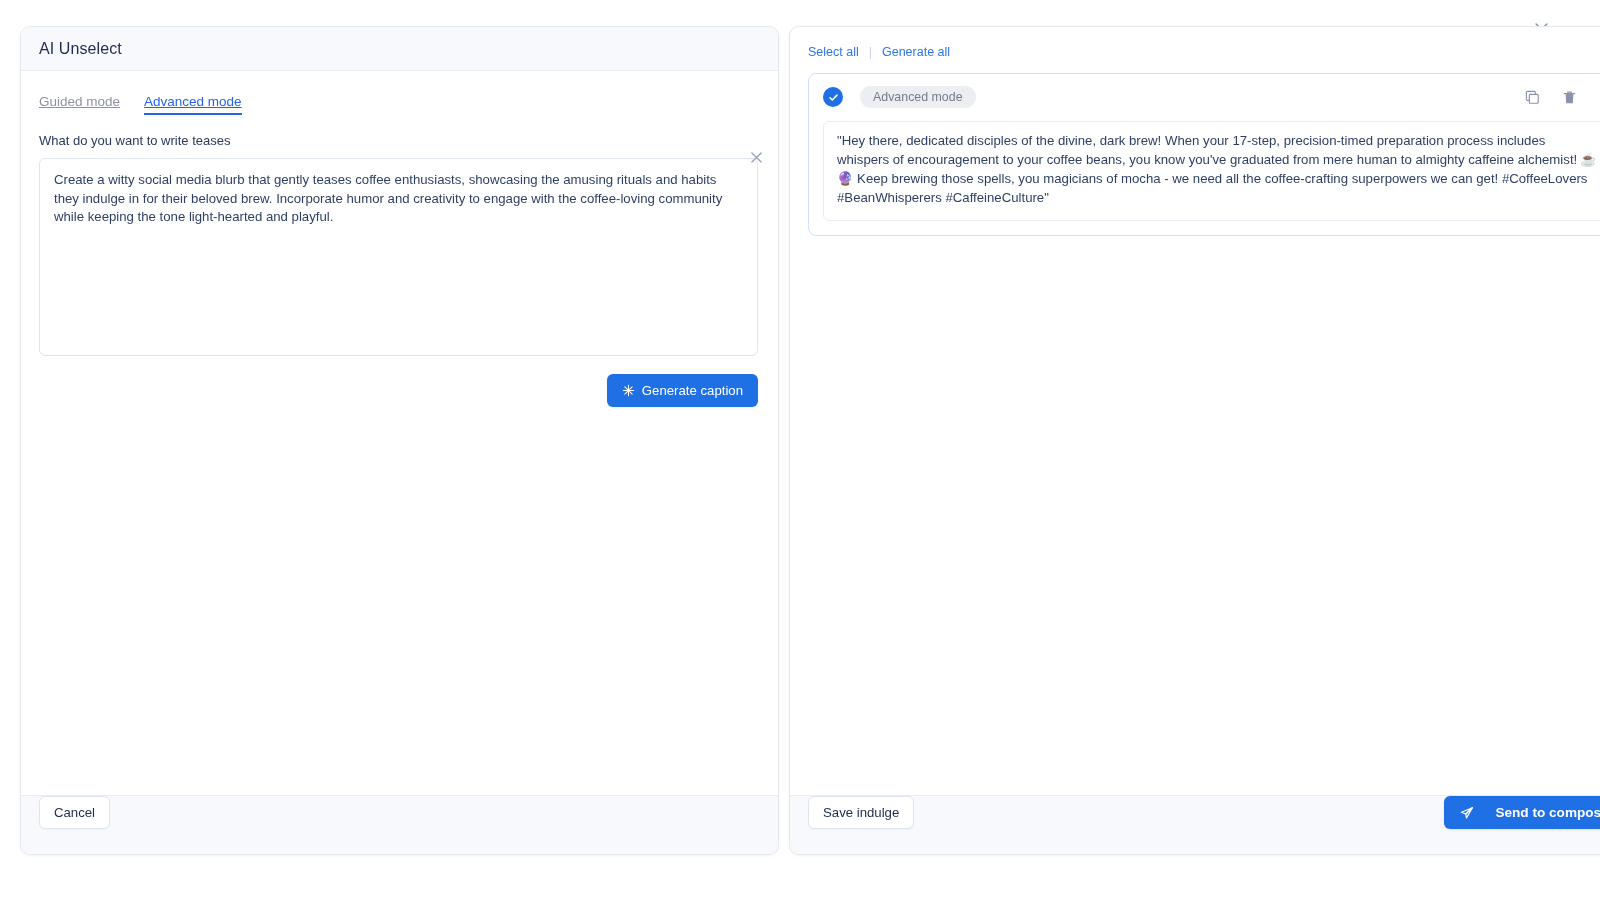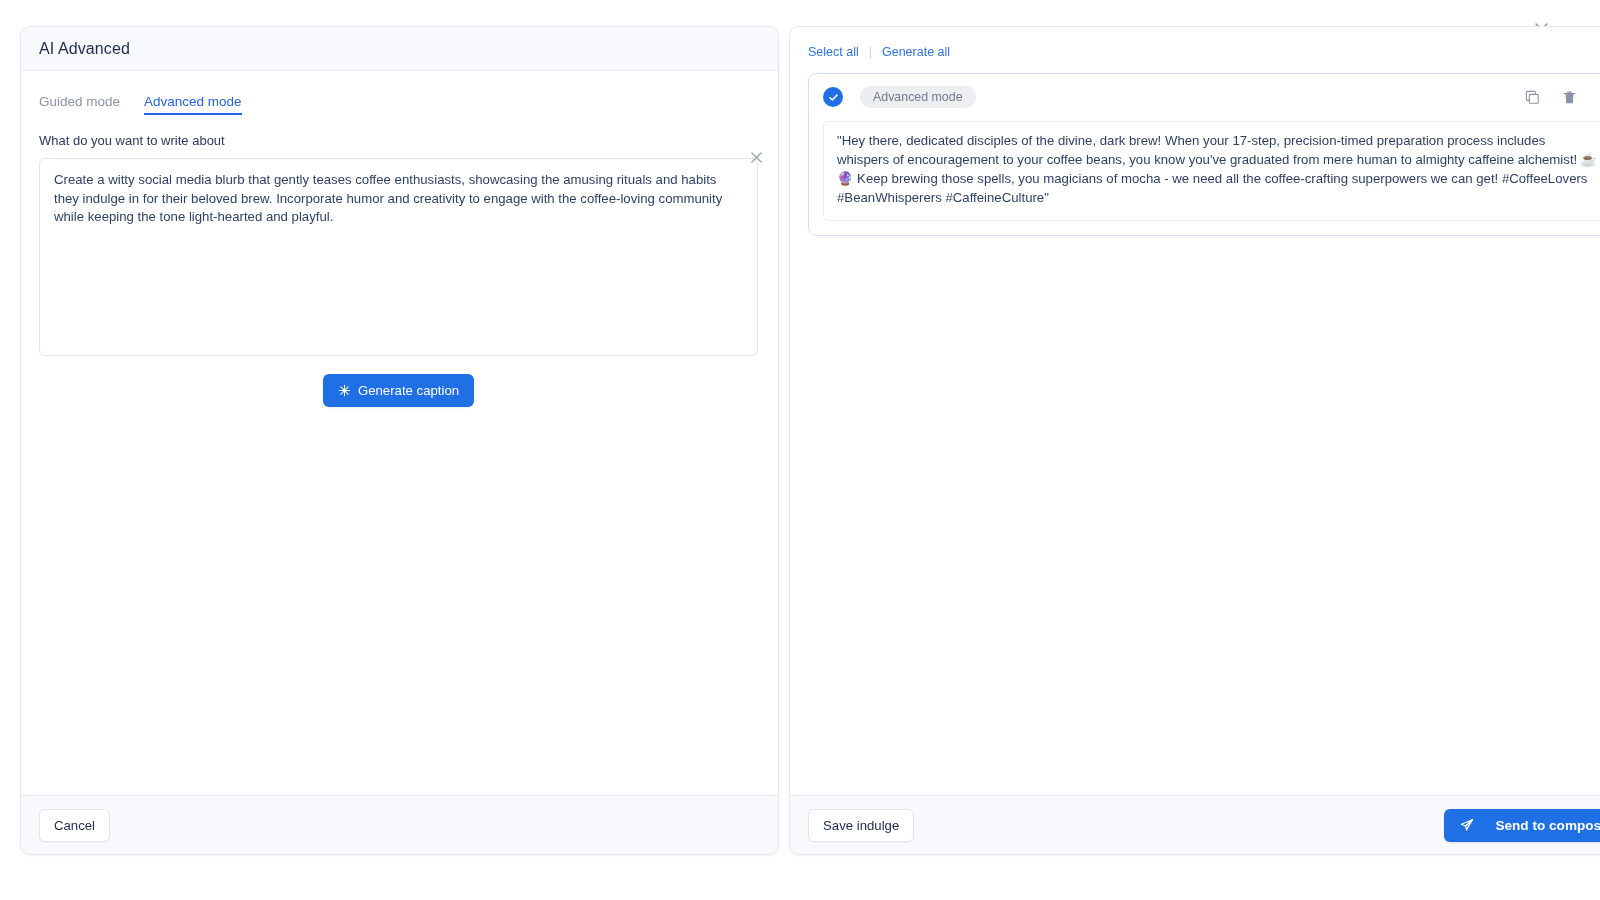--- a/index.html
+++ b/index.html
@@ -42,21 +42,21 @@
   }
   .left-title {
     font-size: 16px; color: #1f2b52; font-weight: 400; letter-spacing: .1px;
   }
 
   .left-body { padding: 16px 18px 0 18px; position: relative; }
 
   .tabs { display: flex; gap: 24px; align-items: flex-end; height: 28px; }
   .tab {
     font-size: 13.5px; color: #8d93a3; cursor: pointer; padding-bottom: 5px;
-    border-bottom: 2px solid transparent; line-height: 1;
+    border-bottom: 2px solid transparent; line-height: 1; text-decoration: underline;
   }
   .tab.active { color: #2563eb; border-bottom-color: #2563eb; }
 
   .field-label {
     margin-top: 18px; font-size: 13px; color: #2b3a61; font-weight: 400;
   }
 
   .textarea-wrap { position: relative; margin-top: 10px; }
   .textarea-box {
     width: 719px; height: 198px;
@@ -69,38 +69,38 @@
     font-family: "Liberation Sans", sans-serif;
     overflow: hidden;
   }
   .textarea-clear {
     position: absolute; top: -9px; right: -4px;
     width: 16px; height: 16px; color: #9aa2b4; cursor: pointer;
     display: flex; align-items: center; justify-content: center;
   }
   .textarea-clear svg { width: 11px; height: 11px; }
 
-  .gen-row { display: flex; justify-content: center; width: 719px; margin-top: 14px; }
+  .gen-row { display: flex; justify-content: flex-end; width: 719px; margin-top: 14px; }
   .btn-generate {
     display: inline-flex; align-items: center; gap: 7px;
     background: #1f6fe5; color: #ffffff;
     border: none; border-radius: 6px;
     padding: 9px 15px; font-size: 13.2px; cursor: pointer;
     font-family: "Liberation Sans", sans-serif;
     box-shadow: 0 1px 2px rgba(16,24,40,.08);
   }
   .spark { width: 13px; height: 13px; display: block; }
 
   
   .panel-footer {
     position: absolute; left: 0; right: 0; bottom: 0;
     height: 59px;
     background: #f7f9fc;
     border-top: 1px solid #e7ecf3;
-    display: flex; align-items: center;
+    display: flex; align-items: flex-start;
     padding: 0 18px;
     margin-top: 43px;
   }
   .btn-plain {
     background: #ffffff; border: 1px solid #dfe5ee; border-radius: 6px;
     padding: 8px 14px; font-size: 13.2px; color: #1f2b52; cursor: pointer;
     font-family: "Liberation Sans", sans-serif;
     box-shadow: 0 1px 1px rgba(16,24,40,.03);
   }
   .spacer { flex: 1; }
@@ -165,31 +165,31 @@
 
   <div class="overlay-close" title="Close">
     <svg viewBox="0 0 12 12" fill="none" stroke="currentColor" stroke-width="1.4" stroke-linecap="round">
       <path d="M1 1 L11 11 M11 1 L1 11"></path>
     </svg>
   </div>
 
   <div class="panel panel-left">
 
     <div class="left-header">
-      <div class="left-title">AI Advanced</div>
+      <div class="left-title">AI Unselect</div>
     </div>
 
     <div class="left-body">
 
       <div class="tabs">
         <div class="tab">Guided mode</div>
         <div class="tab active">Advanced mode</div>
       </div>
 
-      <div class="field-label">What do you want to write about</div>
+      <div class="field-label">What do you want to write teases</div>
 
       <div class="textarea-wrap">
         <textarea class="textarea-box" placeholder="What do you want to write about" style="">Create a witty social media blurb that gently teases coffee enthusiasts, showcasing the amusing rituals and habits they indulge in for their beloved brew. Incorporate humor and creativity to engage with the coffee-loving community while keeping the tone light-hearted and playful.</textarea>
         <div class="textarea-clear" title="Clear">
           <svg viewBox="0 0 12 12" fill="none" stroke="currentColor" stroke-width="1.5" stroke-linecap="round">
             <path d="M1 1 L11 11 M11 1 L1 11"></path>
           </svg>
         </div>
       </div>
 

